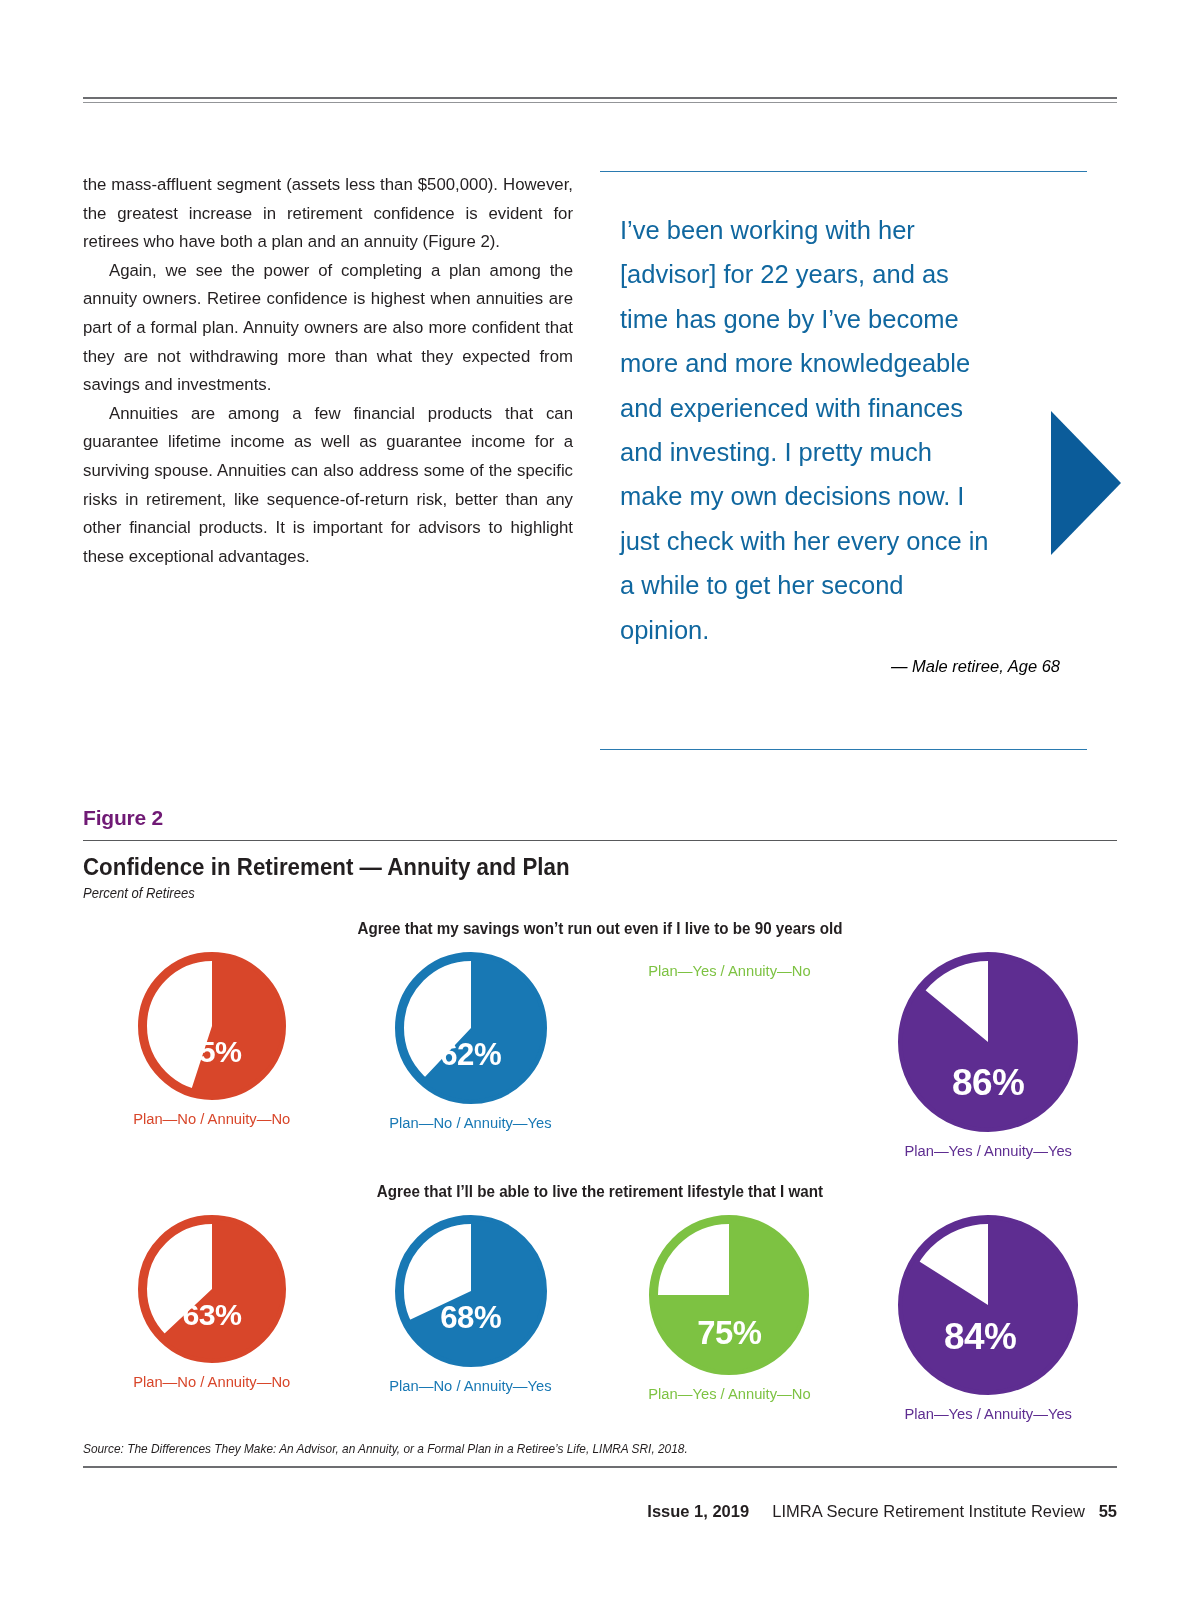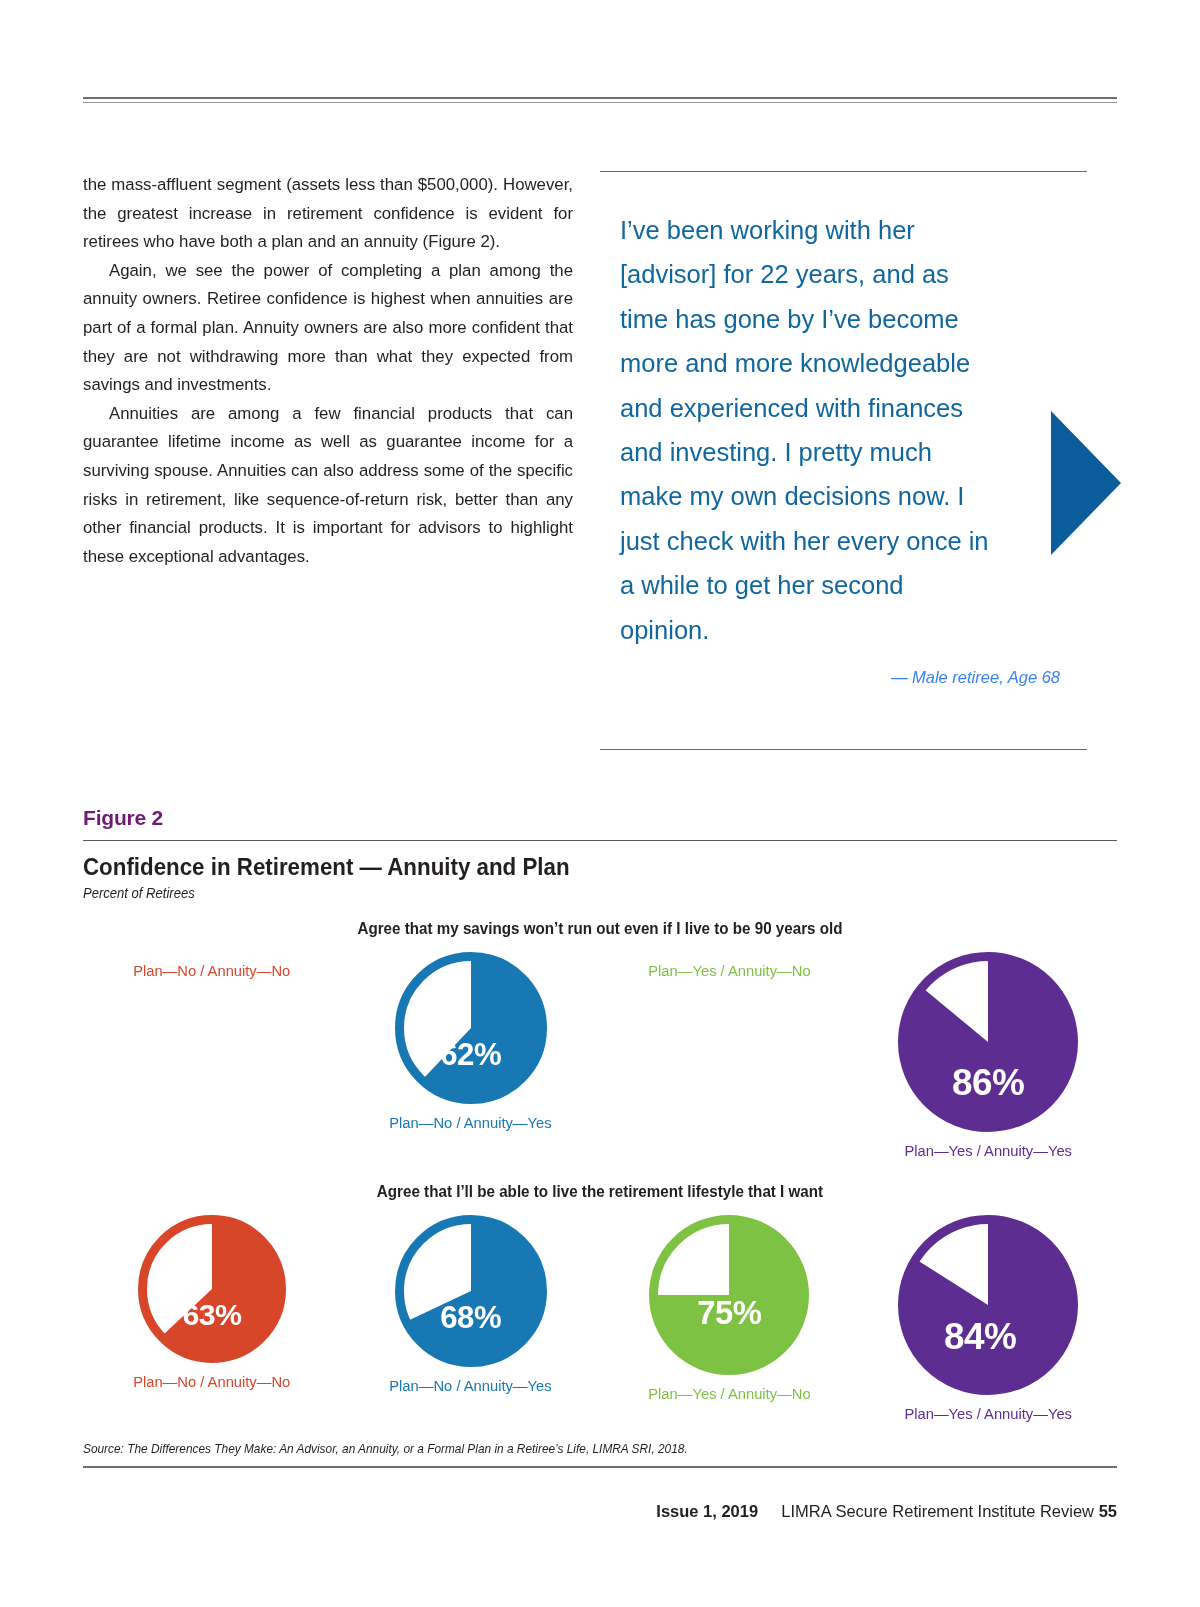--- a/index.html
+++ b/index.html
@@ -47,26 +47,26 @@
   }
   .quote-body p {
     margin: 0;
     font-size: 25.5px;
     line-height: 44.4px;
     color: #10679f;
     font-family: "Liberation Sans", sans-serif;
     font-weight: 400;
   }
   .quote-attrib {
-    margin-top: 16px;
+    margin-top: 5px;
     padding-right: 27px;
     text-align: right;
     font-size: 16.5px;
     font-style: italic;
-    color: #3b82f6;
+    color: #000000;
     font-family: "Liberation Sans", sans-serif;
     width: 487px;
   }
   .quote-arrow {
     position: absolute;
     right: -4px;
     top: 240px;
     width: 0; height: 0;
     border-top: 72px solid transparent;
     border-bottom: 72px solid transparent;
@@ -148,21 +148,21 @@
     position: absolute;
     right: 83px;
     top: 1502px;
     font-size: 16.5px;
     color: #231f20;
     font-family: "Liberation Sans", sans-serif;
     white-space: nowrap;
   }
   .footer .issue { font-weight: bold; }
   .footer .sep { display: inline-block; width: 14px; }
-  .footer .pageno { font-weight: bold; }
+  .footer .pageno { font-weight: bold; margin-left: 9px; }
 </style>
 </head>
 <body>
 
 <div class="page">
 
   <div class="top-rule">
     <div class="r1"></div>
     <div class="r2"></div>
   </div>
@@ -192,20 +192,27 @@
   <div class="figure">
     <div class="fig-num">Figure 2</div>
     <div class="fig-rule"></div>
     <div class="fig-title">Confidence in Retirement — Annuity and Plan</div>
     <div class="fig-sub">Percent of Retirees</div>
 
     <div style="margin-top:18px;">
       <div class="panel-head">Agree that my savings won’t run out even if I live to be 90 years old</div>
       <div class="pie-row" style="margin-top:14px;">
           <div class="pie-cell">
+            <div class="pie-wrap">
+              <svg width="148" height="148" viewBox="0 0 148 148">
+                <circle cx="74" cy="74" r="69.5" fill="#ffffff" stroke="#d8462a" stroke-width="9"></circle>
+                <path d="M 74 74 L 74 4.5 A 69.5 69.5 0 1 1 52.52331889094113 140.09842788251316 Z" fill="#d8462a"></path>
+              </svg>
+              <div class="pie-value" style="left: 44.4px; top: 82.88px; font-size: 30.34px;">55%</div>
+            </div>
             <div class="pie-label" style="color: rgb(216, 70, 42);">Plan—No / Annuity—No</div>
           </div>
           <div class="pie-cell">
             <div class="pie-wrap">
               <svg width="152" height="152" viewBox="0 0 152 152">
                 <circle cx="76" cy="76" r="71.5" fill="#ffffff" stroke="#1878b4" stroke-width="9"></circle>
                 <path d="M 76 76 L 76 4.5 A 71.5 71.5 0 1 1 27.05488192609878 128.12125686063095 Z" fill="#1878b4"></path>
               </svg>
               <div class="pie-value" style="left: 45.6px; top: 85.12px; font-size: 31.16px;">62%</div>
             </div>
@@ -249,21 +256,21 @@
               <div class="pie-value" style="left: 45.6px; top: 85.12px; font-size: 31.16px;">68%</div>
             </div>
             <div class="pie-label" style="color: rgb(24, 120, 180);">Plan—No / Annuity—Yes</div>
           </div>
           <div class="pie-cell">
             <div class="pie-wrap">
               <svg width="160" height="160" viewBox="0 0 160 160">
                 <circle cx="80" cy="80" r="75.5" fill="#ffffff" stroke="#7dc242" stroke-width="9"></circle>
                 <path d="M 80 80 L 80 4.5 A 75.5 75.5 0 1 1 4.5 80.00000000000001 Z" fill="#7dc242"></path>
               </svg>
-              <div class="pie-value" style="left: 48px; top: 79px; font-size: 32.8px;">75%</div>
+              <div class="pie-value" style="left: 48px; top: 99px; font-size: 32.8px;">75%</div>
             </div>
             <div class="pie-label" style="color: rgb(125, 194, 66);">Plan—Yes / Annuity—No</div>
           </div>
           <div class="pie-cell">
             <div class="pie-wrap">
               <svg width="180" height="180" viewBox="0 0 180 180">
                 <circle cx="90" cy="90" r="85.5" fill="#ffffff" stroke="#5e2d91" stroke-width="9"></circle>
                 <path d="M 90 90 L 90 4.5 A 85.5 85.5 0 1 1 17.809962369577704 44.1868090292958 Z" fill="#5e2d91"></path>
               </svg>
               <div class="pie-value" style="left: 46px; top: 100.8px; font-size: 36.9px;">84%</div>

